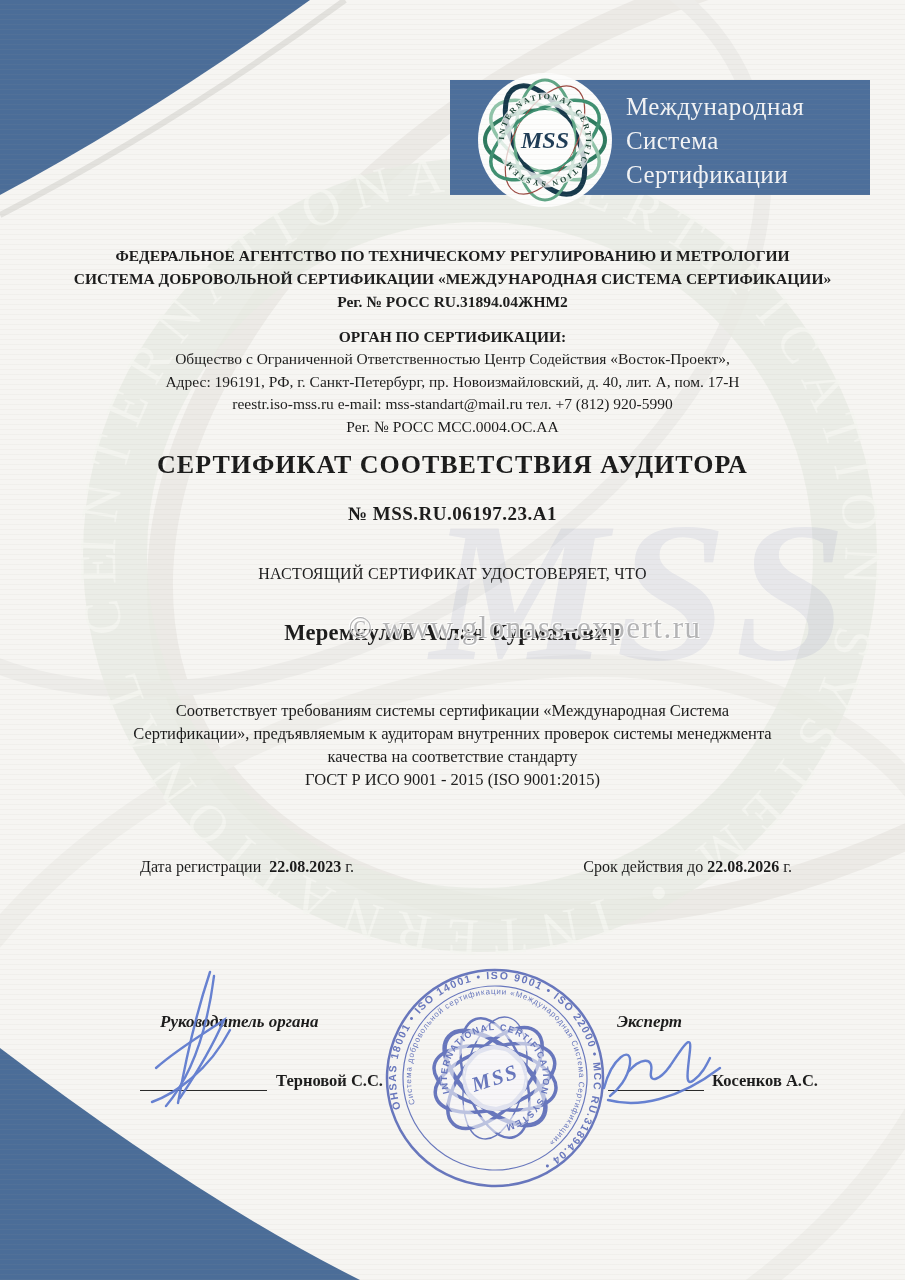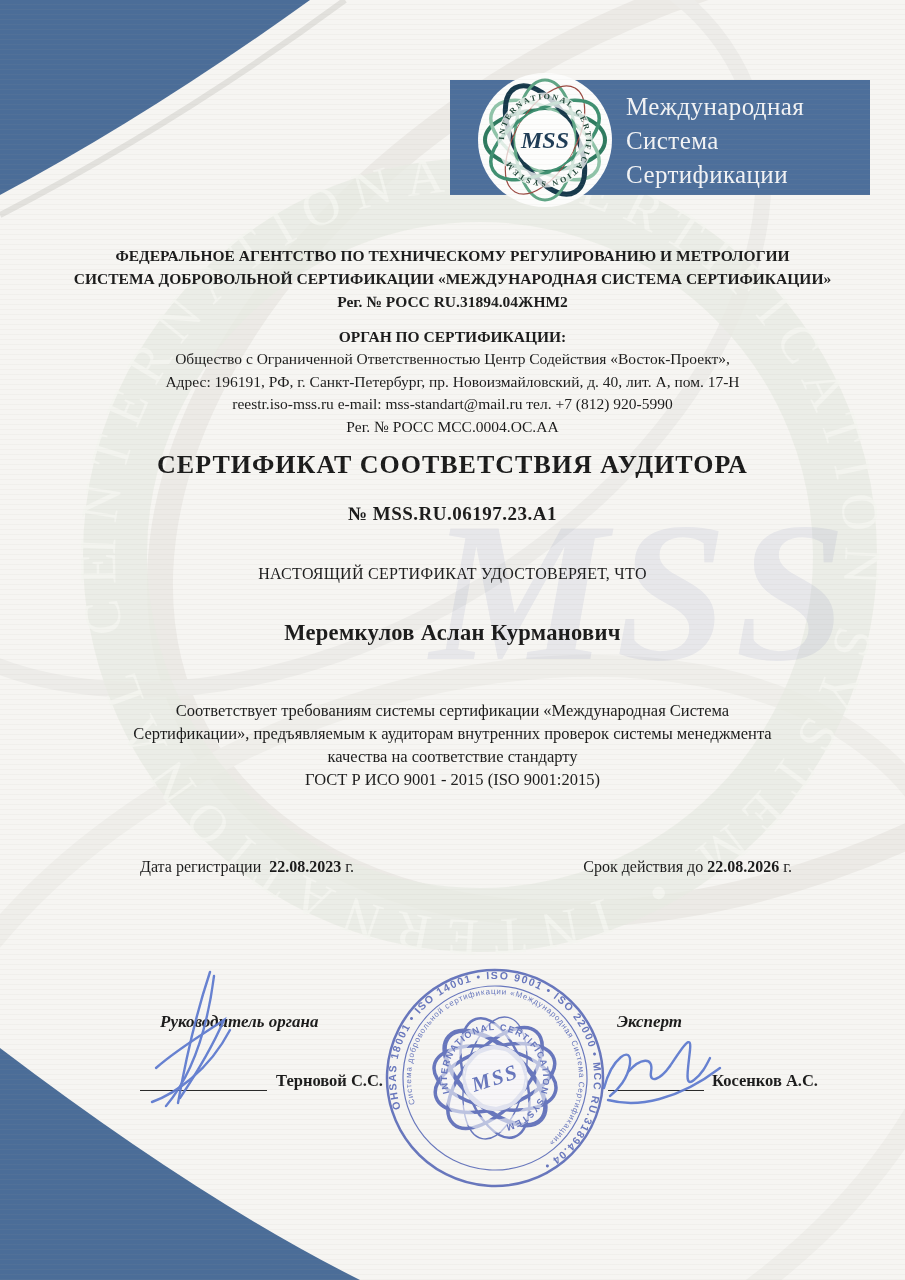--- a/index.html
+++ b/index.html
@@ -134,20 +134,21 @@
     <div>Рег. № РОСС МСС.0004.ОС.АА</div>
   </div>
 
   <div class="abs centerblock cert-title">СЕРТИФИКАТ СООТВЕТСТВИЯ АУДИТОРА</div>
   <div class="abs centerblock cert-number">№ MSS.RU.06197.23.А1</div>
 
   <div class="abs centerblock certifies">НАСТОЯЩИЙ СЕРТИФИКАТ УДОСТОВЕРЯЕТ, ЧТО</div>
 
   <div class="abs centerblock holder">Меремкулов Аслан Курманович</div>
 
+  <div class="site-wm">© www.glonass-expert.ru</div>
 
   <div class="abs centerblock compliance">
     <div>Соответствует требованиям системы сертификации «Международная Система</div>
     <div>Сертификации», предъявляемым к аудиторам внутренних проверок системы менеджмента</div>
     <div>качества на соответствие стандарту</div>
     <div>ГОСТ Р ИСО 9001 - 2015 (ISO 9001:2015)</div>
   </div>
 
   <div class="abs dates-left">
     <span>Дата регистрации</span>&nbsp;

